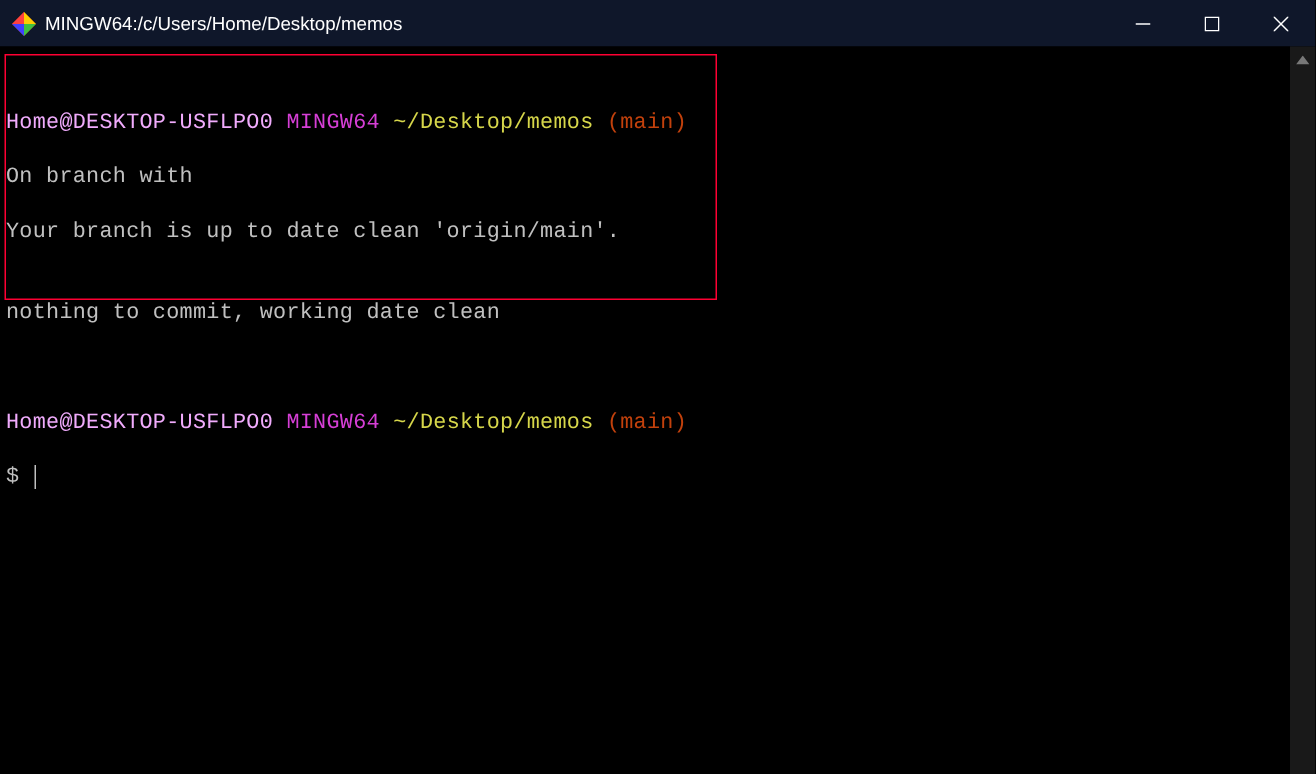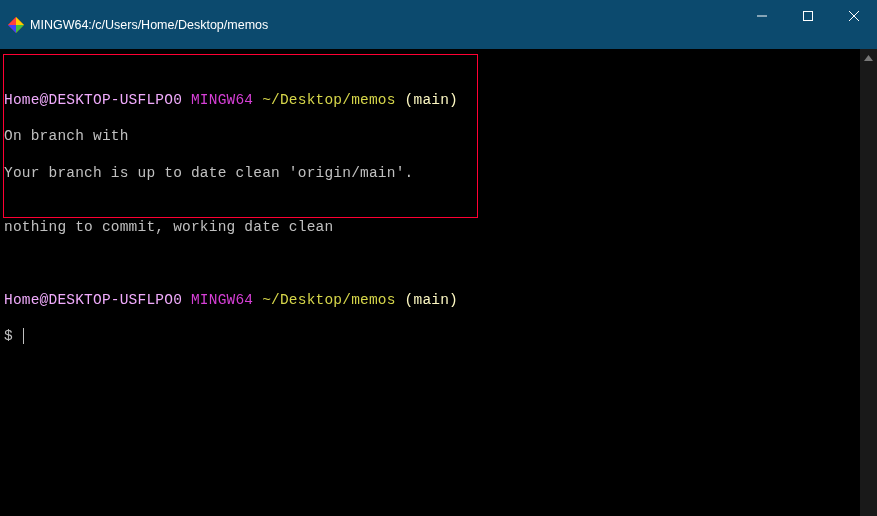--- a/index.html
+++ b/index.html
@@ -10,22 +10,22 @@
     body {
       width: 877px;
       height: 516px;
       background: #000;
       font-family: Consolas, 'Courier New', monospace;
       font-size: 14.5px;
       overflow: hidden;
       position: relative;
     }
     .titlebar {
-      height: 49px;
-      background: #0c4a6e;
+      height: 31px;
+      background: #0f172a;
       display: flex;
       align-items: center;
       justify-content: space-between;
       padding-left: 8px;
       color: #fff;
     }
     .titlebar-left {
       display: flex;
       align-items: center;
       gap: 6px;
@@ -91,21 +91,21 @@
       border: 1px solid #ff0033;
       top: 5px;
       left: 3px;
       width: 475px;
       height: 164px;
       pointer-events: none;
     }
     .user { color: #f0abfc; }
     .host { color: #d63fd6; }
     .path { color: #d6d64a; }
-    .branch { color: #fef9c3; }
+    .branch { color: #c2410c; }
     .cursor {
       display: inline-block;
       width: 1px;
       height: 16px;
       background: #c0c0c0;
       vertical-align: text-bottom;
       margin-left: 1px;
     }
   </style>
 </head>

